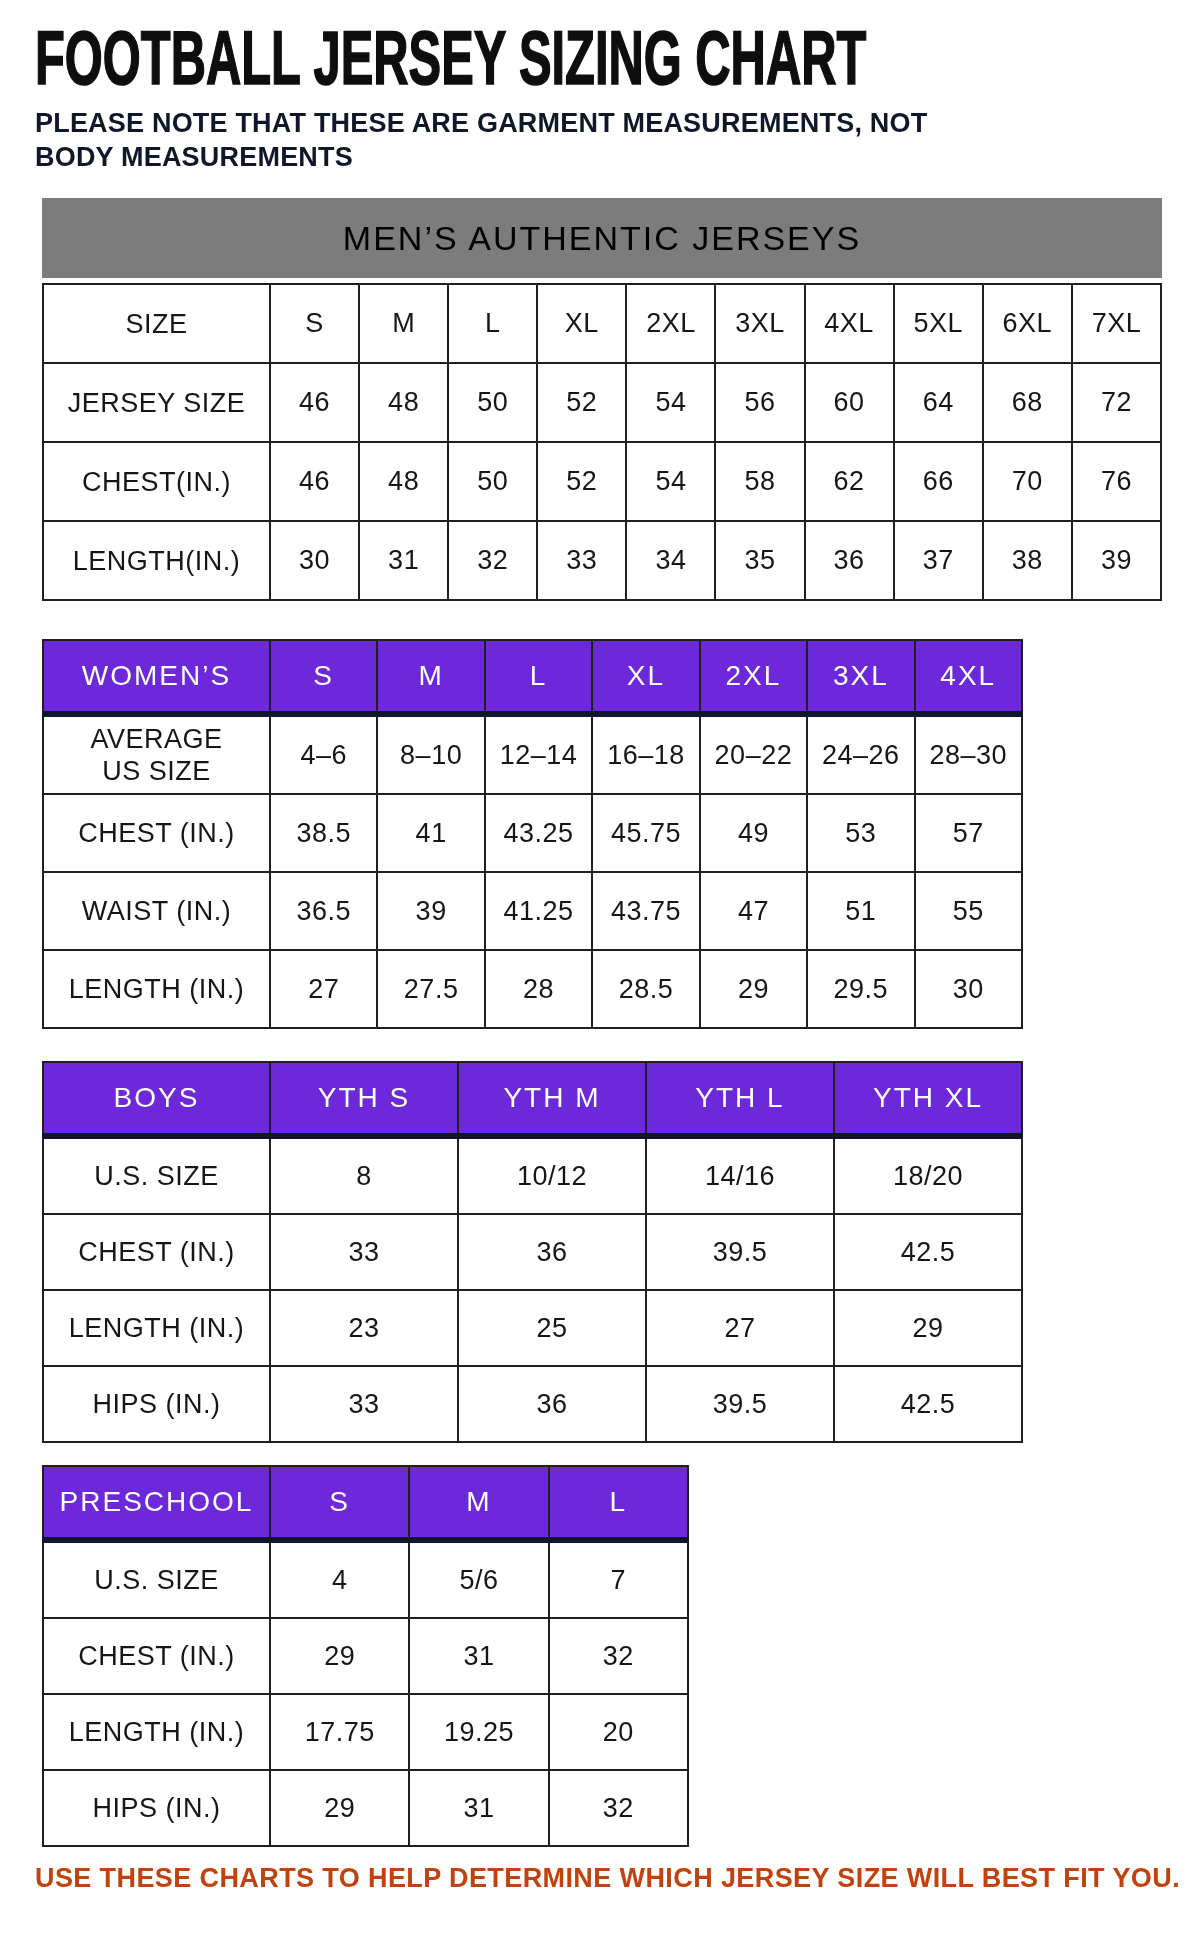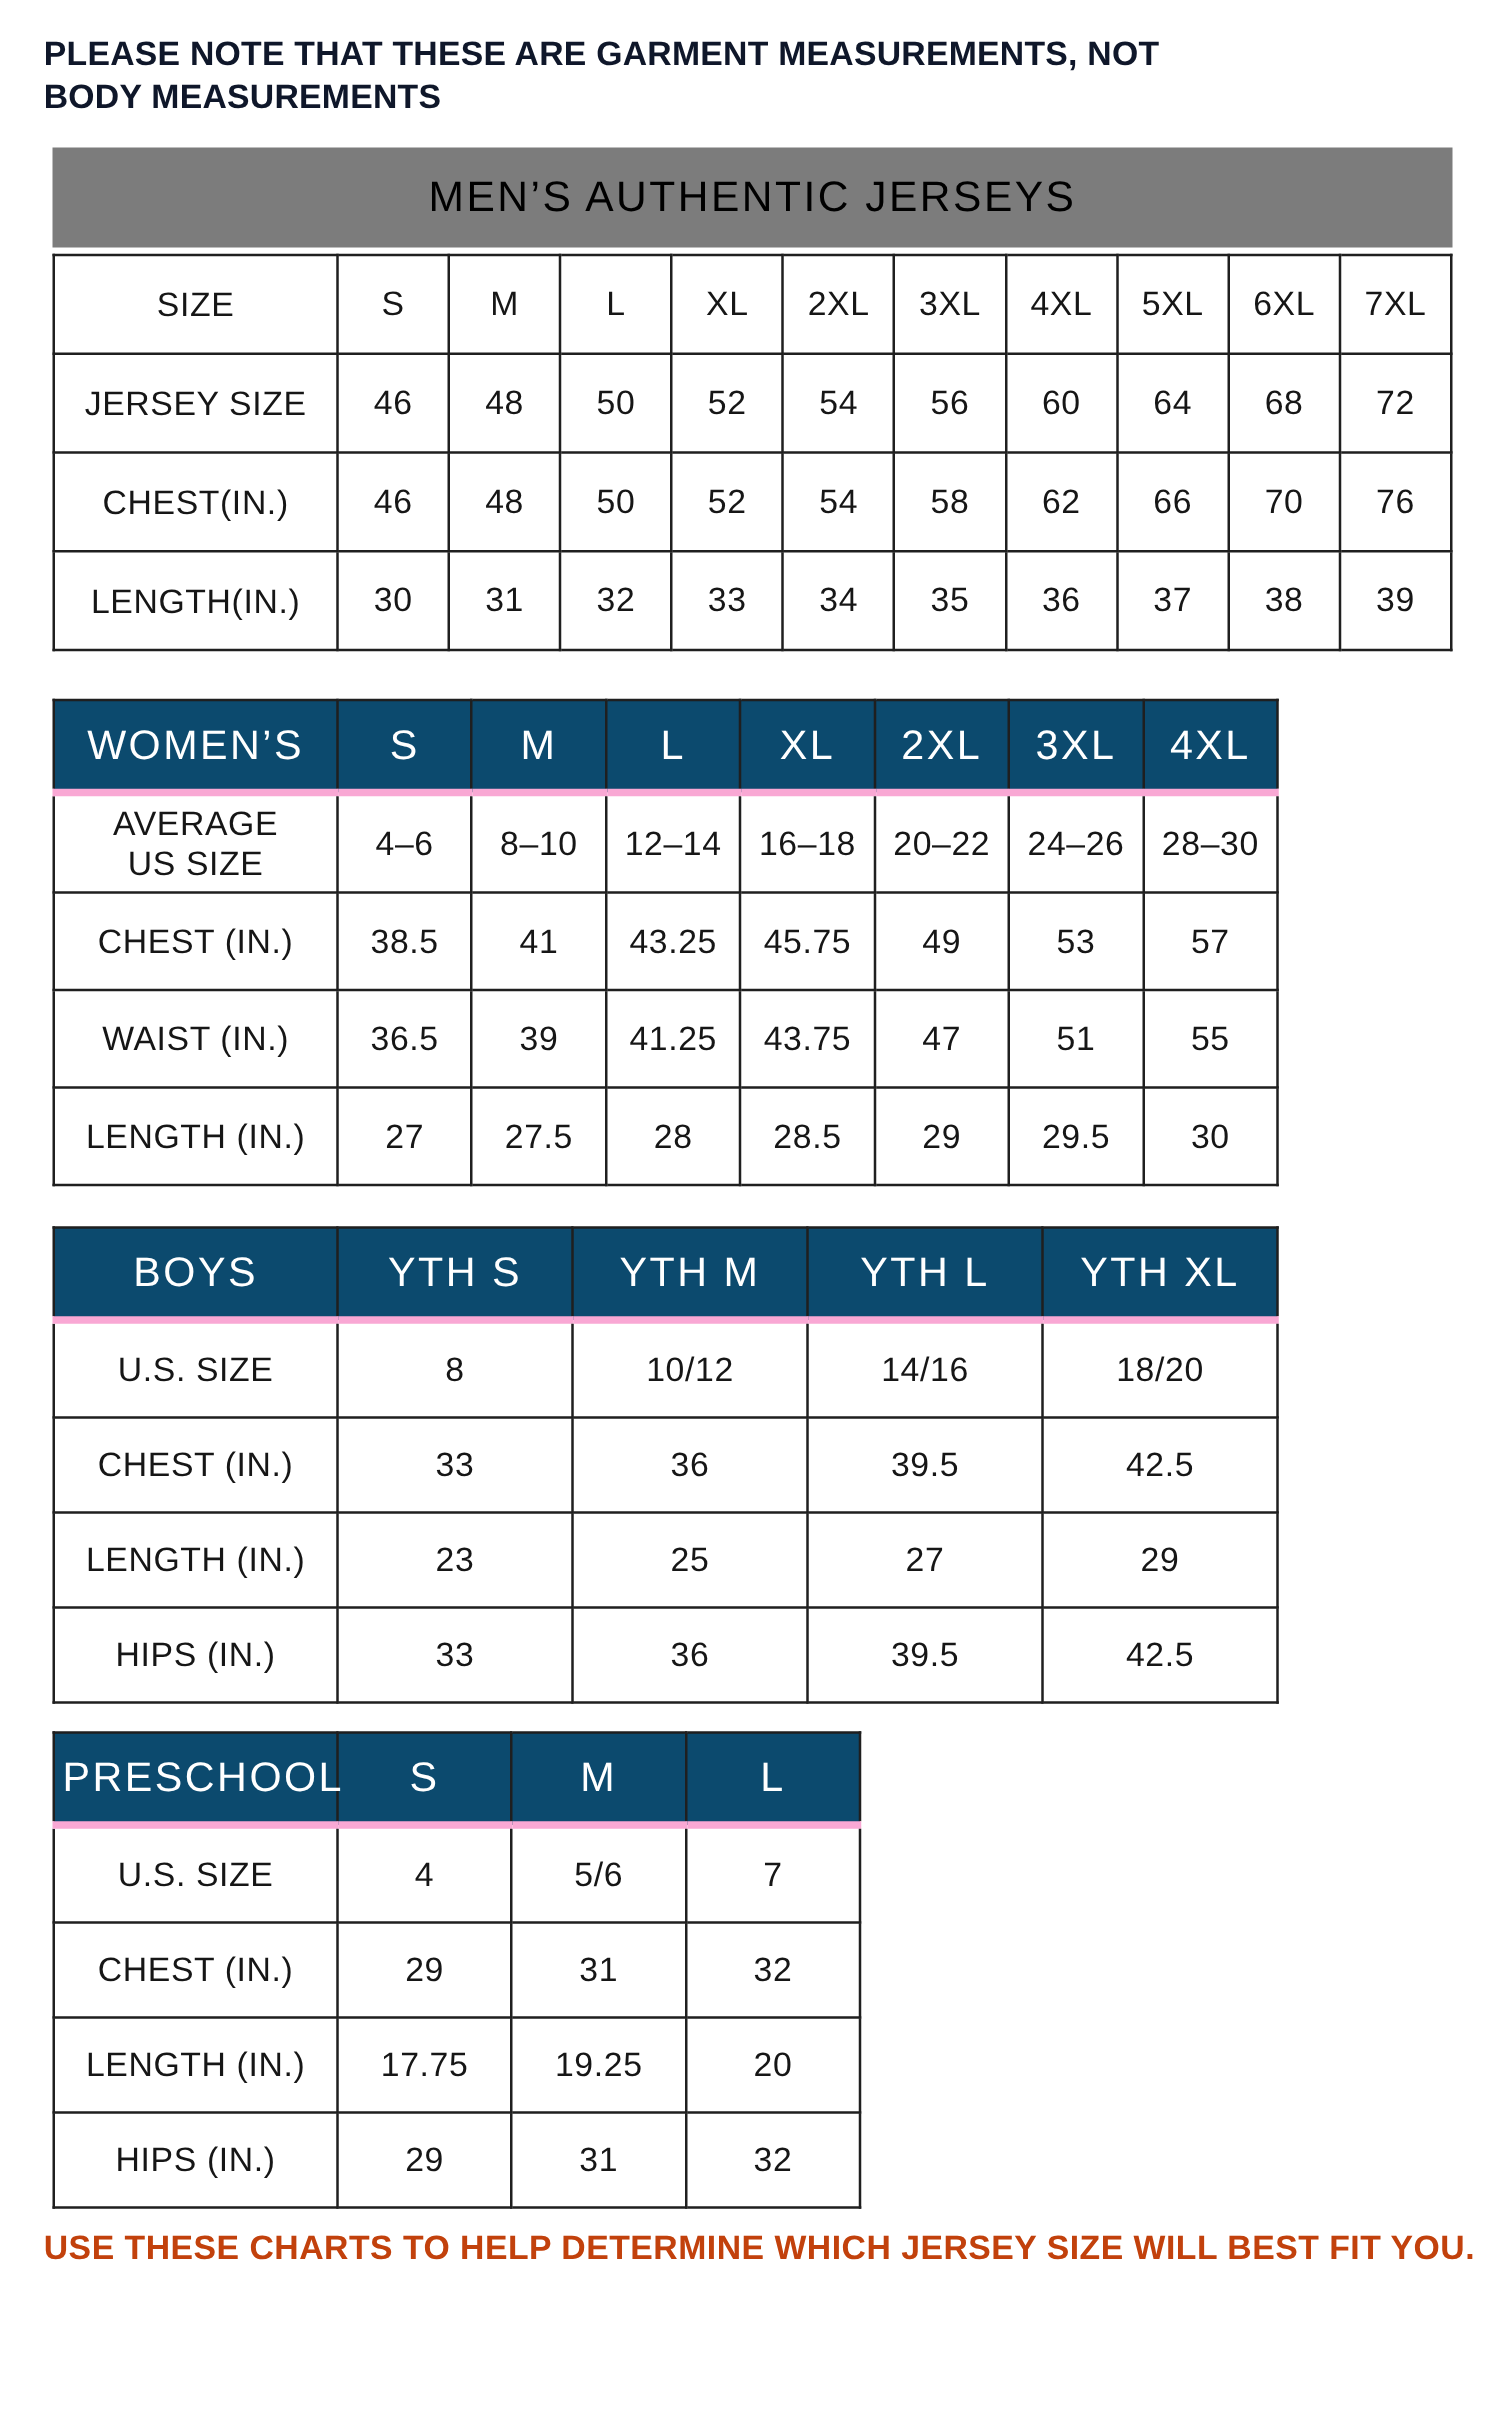--- a/index.html
+++ b/index.html
@@ -72,25 +72,25 @@
   .mens   { width:1120px; margin-top:5px;padding-left:44px; }
   .mens td { height:77px; }
   .womens { width:981px;  margin-top:38px; }
   .womens td { height:76px; }
   .boys   { width:981px;  margin-top:32px; }
   .boys td { height:74px;margin-top:35px; }
   .pre    { width:647px;  margin-top:22px; }
   .pre td { height:74px; }
 
   tr.ghead td {
-    background:#0c4a6e;
+    background:#6d28d9;
     color:#ffffff;
-    font-size:33px;
+    font-size:28px;
     letter-spacing:2px;
-    border-bottom:6px solid #f9a8d4;
+    border-bottom:6px solid #0f172a;
     height:70px;
   }
   td.lbl {
     white-space:pre-line;
     letter-spacing:1px;
     line-height:32px;
   }
 
   .footer {
     margin:16px 0 0 35px;
@@ -99,20 +99,21 @@
     letter-spacing:0.4px;
     color:#c2410c;
     white-space:nowrap;
   }
 </style>
 </head>
 <body>
 
 <div class="sheet">
 
+  <h1 class="title"><span class="squeeze">FOOTBALL JERSEY SIZING CHART</span></h1>
 
   <p class="note">PLEASE NOTE THAT THESE ARE GARMENT MEASUREMENTS, NOT BODY MEASUREMENTS</p>
 
   <div class="banner">MEN’S AUTHENTIC JERSEYS</div>
 
   <table class="tbl mens">
     <colgroup>
         <col class="c-label">
         <col span="10">
       </colgroup>

